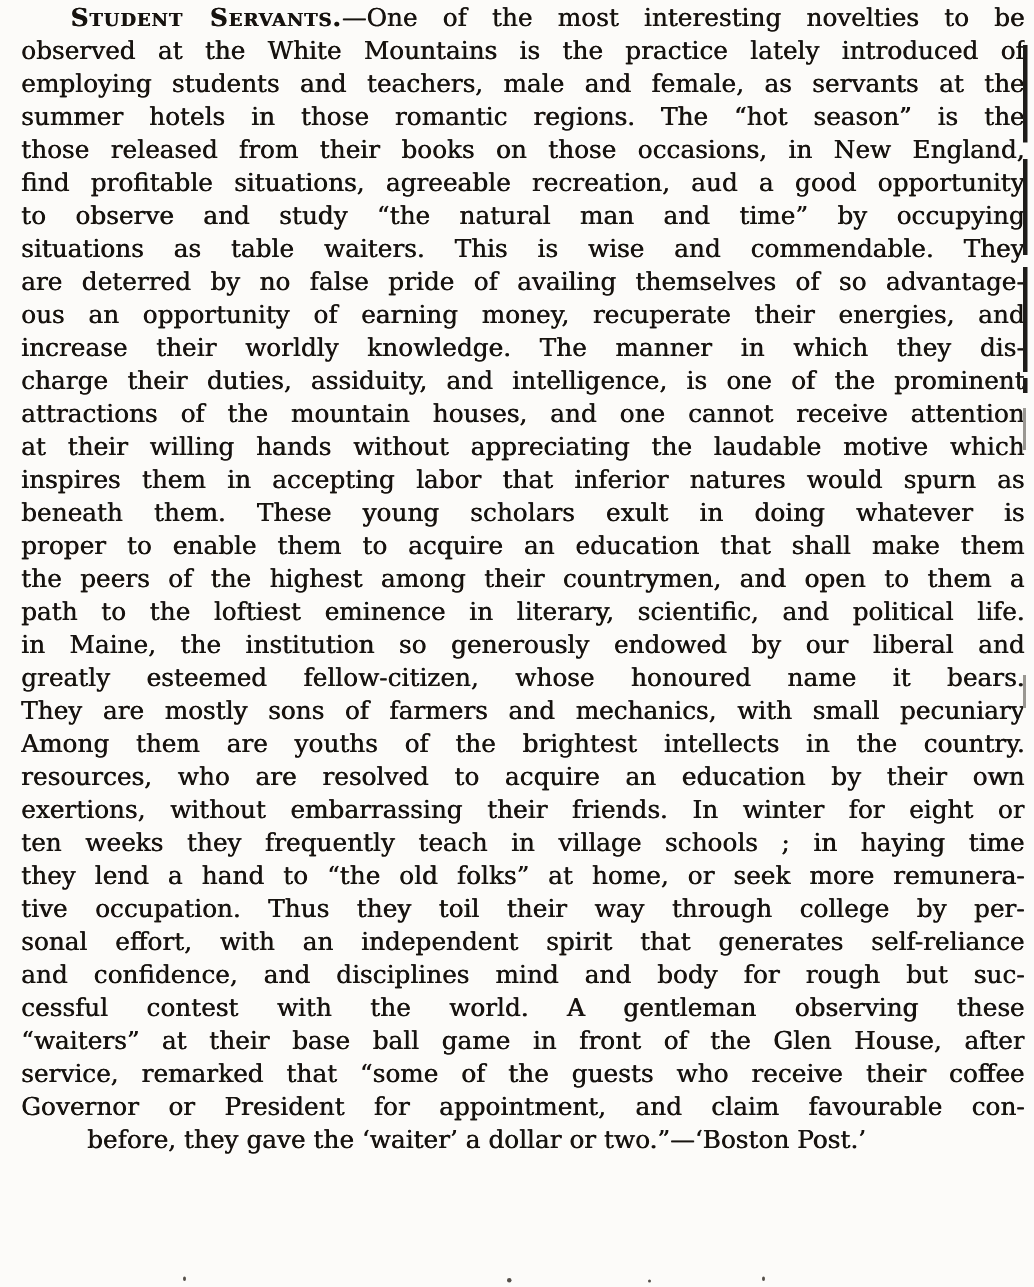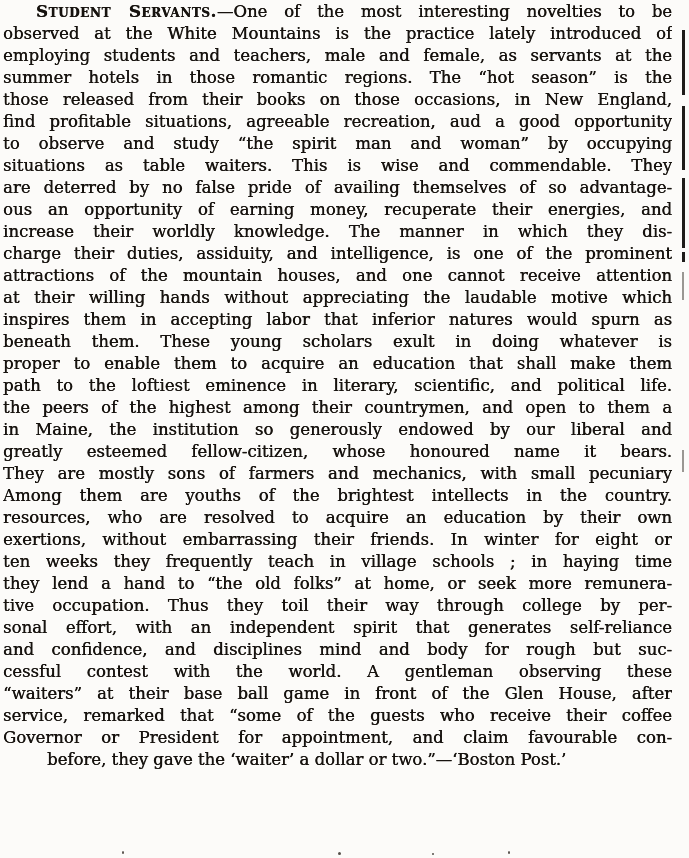--- a/index.html
+++ b/index.html
@@ -7,21 +7,21 @@
     width: 689px;
     height: 858px;
     position: relative;
     overflow: hidden;
     background: #fcfbf9;
     color: #17130f;
     font-family: "DejaVu Serif", "Liberation Serif", serif;
   }
   .column {
     position: absolute;
-    left: 3px;
+    left: 14px;
     top: 1px;
     width: 669px;
   }
   .line {
     font-size: 16.5px;
     line-height: 22px;
     height: 22px;
     overflow: hidden;
     text-align: justify;
     text-align-last: justify;
@@ -52,33 +52,33 @@
 <body>
 
 <div class="column">
   <div class="line first"><span class="lead">Student Servants.</span><span>—One of the most interesting novelties to be</span></div>
   <div id="article-lines">
       <div class="line">observed at the White Mountains is the practice lately introduced of</div>
       <div class="line">employing students and teachers, male and female, as servants at the</div>
       <div class="line">summer hotels in those romantic regions. The “hot season” is the</div>
       <div class="line">those released from their books on those occasions, in New England,</div>
       <div class="line">find profitable situations, agreeable recreation, aud a good opportunity</div>
-      <div class="line">to observe and study “the spirit man and woman” by occupying</div>
+      <div class="line">to observe and study “the natural man and time” by occupying</div>
       <div class="line">situations as table waiters. This is wise and commendable. They</div>
       <div class="line">are deterred by no false pride of availing themselves of so advantage-</div>
       <div class="line">ous an opportunity of earning money, recuperate their energies, and</div>
       <div class="line">increase their worldly knowledge. The manner in which they dis-</div>
       <div class="line">charge their duties, assiduity, and intelligence, is one of the prominent</div>
       <div class="line">attractions of the mountain houses, and one cannot receive attention</div>
       <div class="line">at their willing hands without appreciating the laudable motive which</div>
       <div class="line">inspires them in accepting labor that inferior natures would spurn as</div>
       <div class="line">beneath them. These young scholars exult in doing whatever is</div>
       <div class="line">proper to enable them to acquire an education that shall make them</div>
+      <div class="line">the peers of the highest among their countrymen, and open to them a</div>
       <div class="line">path to the loftiest eminence in literary, scientific, and political life.</div>
-      <div class="line">the peers of the highest among their countrymen, and open to them a</div>
       <div class="line">in Maine, the institution so generously endowed by our liberal and</div>
       <div class="line">greatly esteemed fellow-citizen, whose honoured name it bears.</div>
       <div class="line">They are mostly sons of farmers and mechanics, with small pecuniary</div>
       <div class="line">Among them are youths of the brightest intellects in the country.</div>
       <div class="line">resources, who are resolved to acquire an education by their own</div>
       <div class="line">exertions, without embarrassing their friends. In winter for eight or</div>
       <div class="line">ten weeks they frequently teach in village schools ; in haying time</div>
       <div class="line">they lend a hand to “the old folks” at home, or seek more remunera-</div>
       <div class="line">tive occupation. Thus they toil their way through college by per-</div>
       <div class="line">sonal effort, with an independent spirit that generates self-reliance</div>

